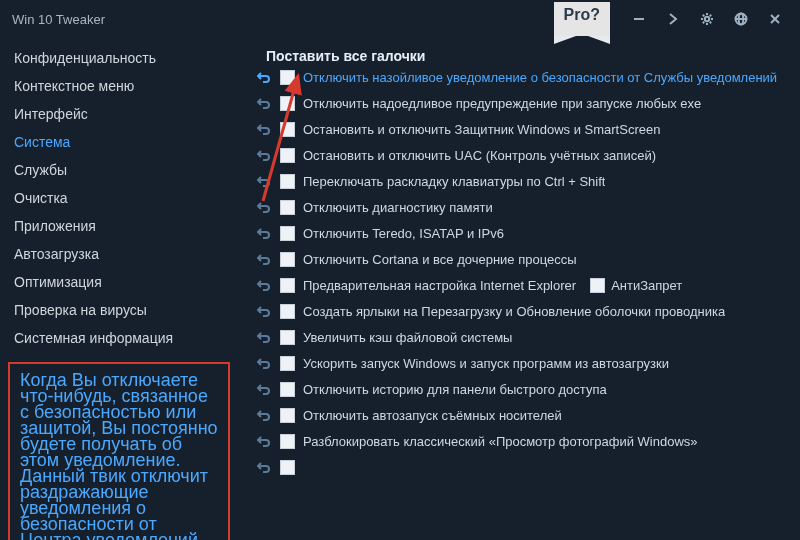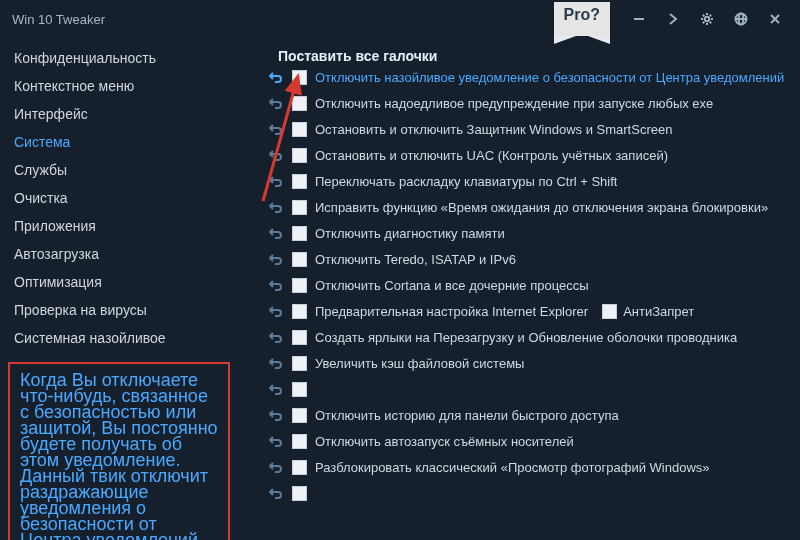--- a/index.html
+++ b/index.html
@@ -47,21 +47,21 @@
     border-right: 22px solid #e6eaee;
     border-bottom: 8px solid transparent;
   }
   .tb-btn {
     width: 34px; height: 30px;
     display: flex; align-items: center; justify-content: center;
     color: #9fb0c0;
   }
   .tb-btn svg { width: 14px; height: 14px; stroke: currentColor; fill: none; stroke-width: 2; }
 
-  .body-row { display: flex; height: calc(540px - 38px); gap: 12px; }
+  .body-row { display: flex; height: calc(540px - 38px); }
 
   
   .sidebar {
     width: 238px;
     display: flex;
     flex-direction: column;
     padding: 6px 0 0 0;
   }
   .nav { padding: 0 0 4px 0; }
   .nav-item {
@@ -195,40 +195,40 @@
         <div class="nav-item"><span>Конфиденциальность</span></div>
         <div class="nav-item"><span>Контекстное меню</span></div>
         <div class="nav-item"><span>Интерфейс</span></div>
         <div class="nav-item active"><span>Система</span></div>
         <div class="nav-item"><span>Службы</span></div>
         <div class="nav-item"><span>Очистка</span></div>
         <div class="nav-item"><span>Приложения</span></div>
         <div class="nav-item"><span>Автозагрузка</span></div>
         <div class="nav-item"><span>Оптимизация</span></div>
         <div class="nav-item"><span>Проверка на вирусы</span></div>
-        <div class="nav-item"><span>Системная назойливое</span></div>
+        <div class="nav-item"><span>Системная информация</span></div>
       </div>
     <div class="hint-box">Когда Вы отключаете что-нибудь, связанное с безопасностью или защитой, Вы постоянно будете получать об этом уведомление. Данный твик отключит раздражающие уведомления о безопасности от Центра уведомлений.</div>
     <div class="apply-wrap">
       <button class="apply-btn">Применить</button>
     </div>
   </div>
 
   <div class="main">
     <div class="section-title">Поставить все галочки</div>
     <div class="tweak-list" id="tweaks">
         <div class="tweak-row">
           <span class="rev-icon hl">
             <svg viewBox="0 0 14 14">
               <path d="M4 3 L1 6 L4 9"></path>
               <path d="M1 6 H9 a3 3 0 0 1 0 6 H6"></path>
             </svg>
           </span>
           <span class="chk"></span>
-          <span class="tweak-label hl">Отключить назойливое уведомление о безопасности от Центра уведомлений</span>
+          <span class="tweak-label hl">Отключить назойливое уведомление о безопасности от Службы уведомлений</span>
         </div>
         <div class="tweak-row">
           <span class="rev-icon">
             <svg viewBox="0 0 14 14">
               <path d="M4 3 L1 6 L4 9"></path>
               <path d="M1 6 H9 a3 3 0 0 1 0 6 H6"></path>
             </svg>
           </span>
           <span class="chk"></span>
           <span class="tweak-label">Отключить надоедливое предупреждение при запуске любых exe</span>
@@ -255,30 +255,20 @@
         </div>
         <div class="tweak-row">
           <span class="rev-icon">
             <svg viewBox="0 0 14 14">
               <path d="M4 3 L1 6 L4 9"></path>
               <path d="M1 6 H9 a3 3 0 0 1 0 6 H6"></path>
             </svg>
           </span>
           <span class="chk"></span>
           <span class="tweak-label">Переключать раскладку клавиатуры по Ctrl + Shift</span>
-        </div>
-        <div class="tweak-row">
-          <span class="rev-icon">
-            <svg viewBox="0 0 14 14">
-              <path d="M4 3 L1 6 L4 9"></path>
-              <path d="M1 6 H9 a3 3 0 0 1 0 6 H6"></path>
-            </svg>
-          </span>
-          <span class="chk"></span>
-          <span class="tweak-label">Исправить функцию «Время ожидания до отключения экрана блокировки»</span>
         </div>
         <div class="tweak-row">
           <span class="rev-icon">
             <svg viewBox="0 0 14 14">
               <path d="M4 3 L1 6 L4 9"></path>
               <path d="M1 6 H9 a3 3 0 0 1 0 6 H6"></path>
             </svg>
           </span>
           <span class="chk"></span>
           <span class="tweak-label">Отключить диагностику памяти</span>
@@ -338,20 +328,21 @@
           <span class="tweak-label">Увеличить кэш файловой системы</span>
         </div>
         <div class="tweak-row">
           <span class="rev-icon">
             <svg viewBox="0 0 14 14">
               <path d="M4 3 L1 6 L4 9"></path>
               <path d="M1 6 H9 a3 3 0 0 1 0 6 H6"></path>
             </svg>
           </span>
           <span class="chk"></span>
+          <span class="tweak-label">Ускорить запуск Windows и запуск программ из автозагрузки</span>
         </div>
         <div class="tweak-row">
           <span class="rev-icon">
             <svg viewBox="0 0 14 14">
               <path d="M4 3 L1 6 L4 9"></path>
               <path d="M1 6 H9 a3 3 0 0 1 0 6 H6"></path>
             </svg>
           </span>
           <span class="chk"></span>
           <span class="tweak-label">Отключить историю для панели быстрого доступа</span>

